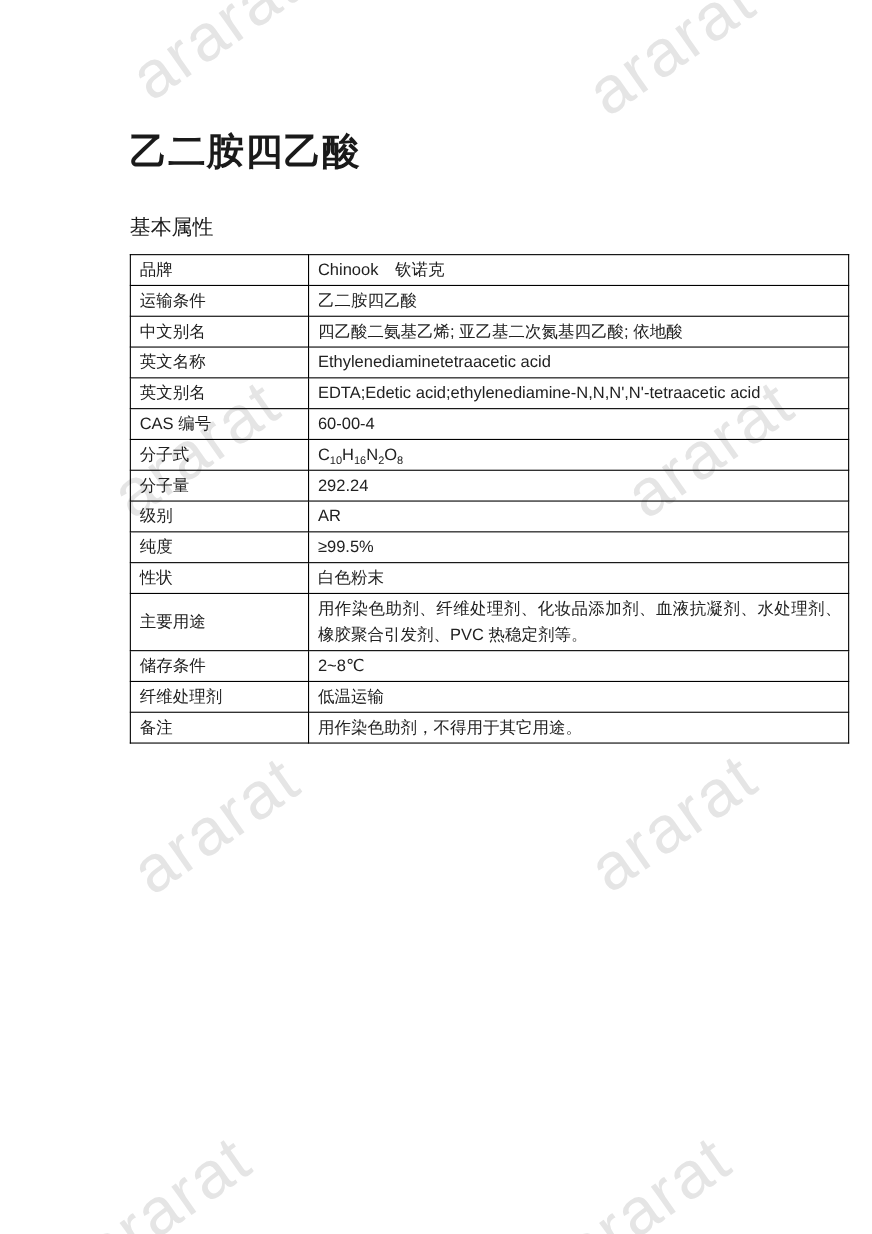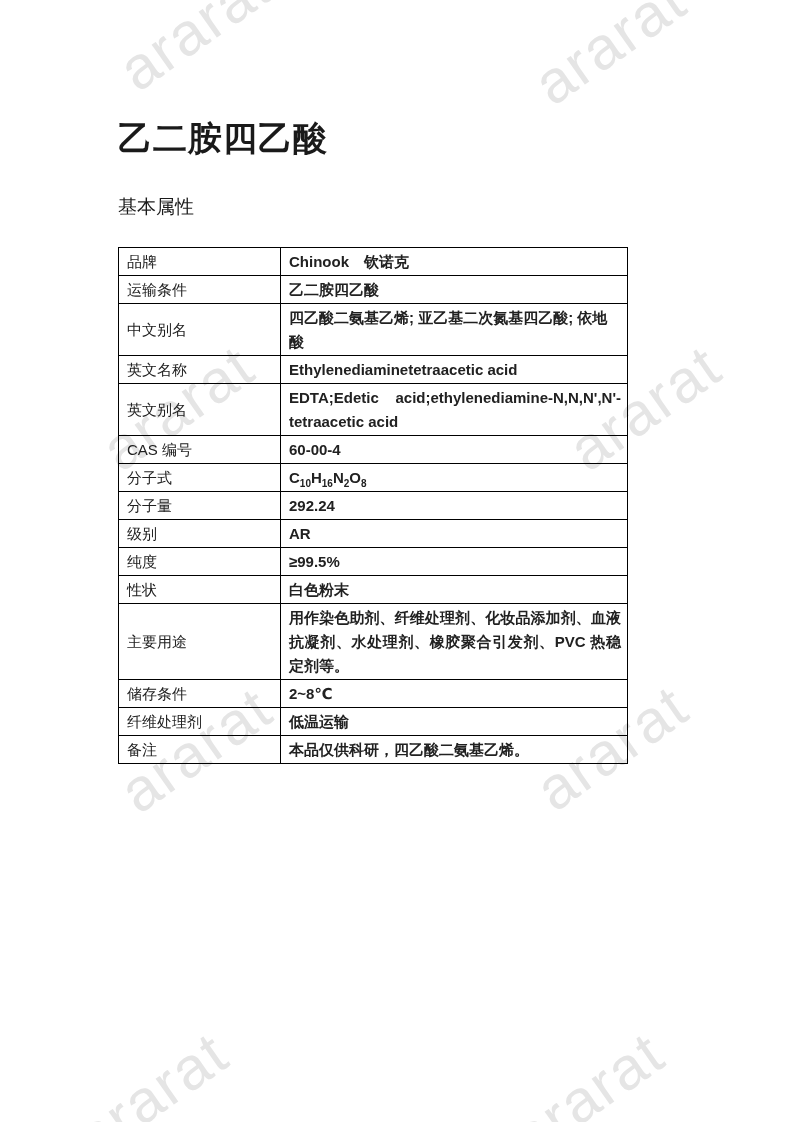--- a/index.html
+++ b/index.html
@@ -51,38 +51,38 @@
   .section-heading {
     position: absolute;
     left: 118px;
     top: 172px;
     font-size: 19px;
     color: #1a1a1a;
   }
   table.props {
     position: absolute;
     left: 118px;
-    top: 225px;
-    width: 510px;
+    top: 209px;
+    width: 654px;
     border-collapse: collapse;
     table-layout: fixed;
     background: transparent;
   }
   table.props td {
     border: 1px solid #000000;
     font-size: 15px;
     color: #212121;
     line-height: 24px;
     padding: 1.5px 6px 1.5px 8px;
     vertical-align: middle;
     background: transparent;
     word-wrap: break-word;
   }
   td.label-cell { width: 147px; }
-  td.value-cell { padding-left: 9px; font-weight: bold; }
+  td.value-cell { padding-left: 9px; }
   td.value-cell.justify {
     text-align: justify;
     text-align-last: left;
   }
   td.value-cell sub {
     font-size: 10px;
     line-height: 0;
   }
 </style>
 </head>
@@ -159,19 +159,19 @@
           <tr>
             <td class="label-cell">储存条件</td>
             <td class="value-cell">2~8℃</td>
           </tr>
           <tr>
             <td class="label-cell">纤维处理剂</td>
             <td class="value-cell">低温运输</td>
           </tr>
           <tr>
             <td class="label-cell">备注</td>
-            <td class="value-cell">本品仅供科研，四乙酸二氨基乙烯。</td>
+            <td class="value-cell">用作染色助剂，不得用于其它用途。</td>
           </tr>
         </tbody>
     </table>
   </div>
 
 </div>
 
 </body></html>

